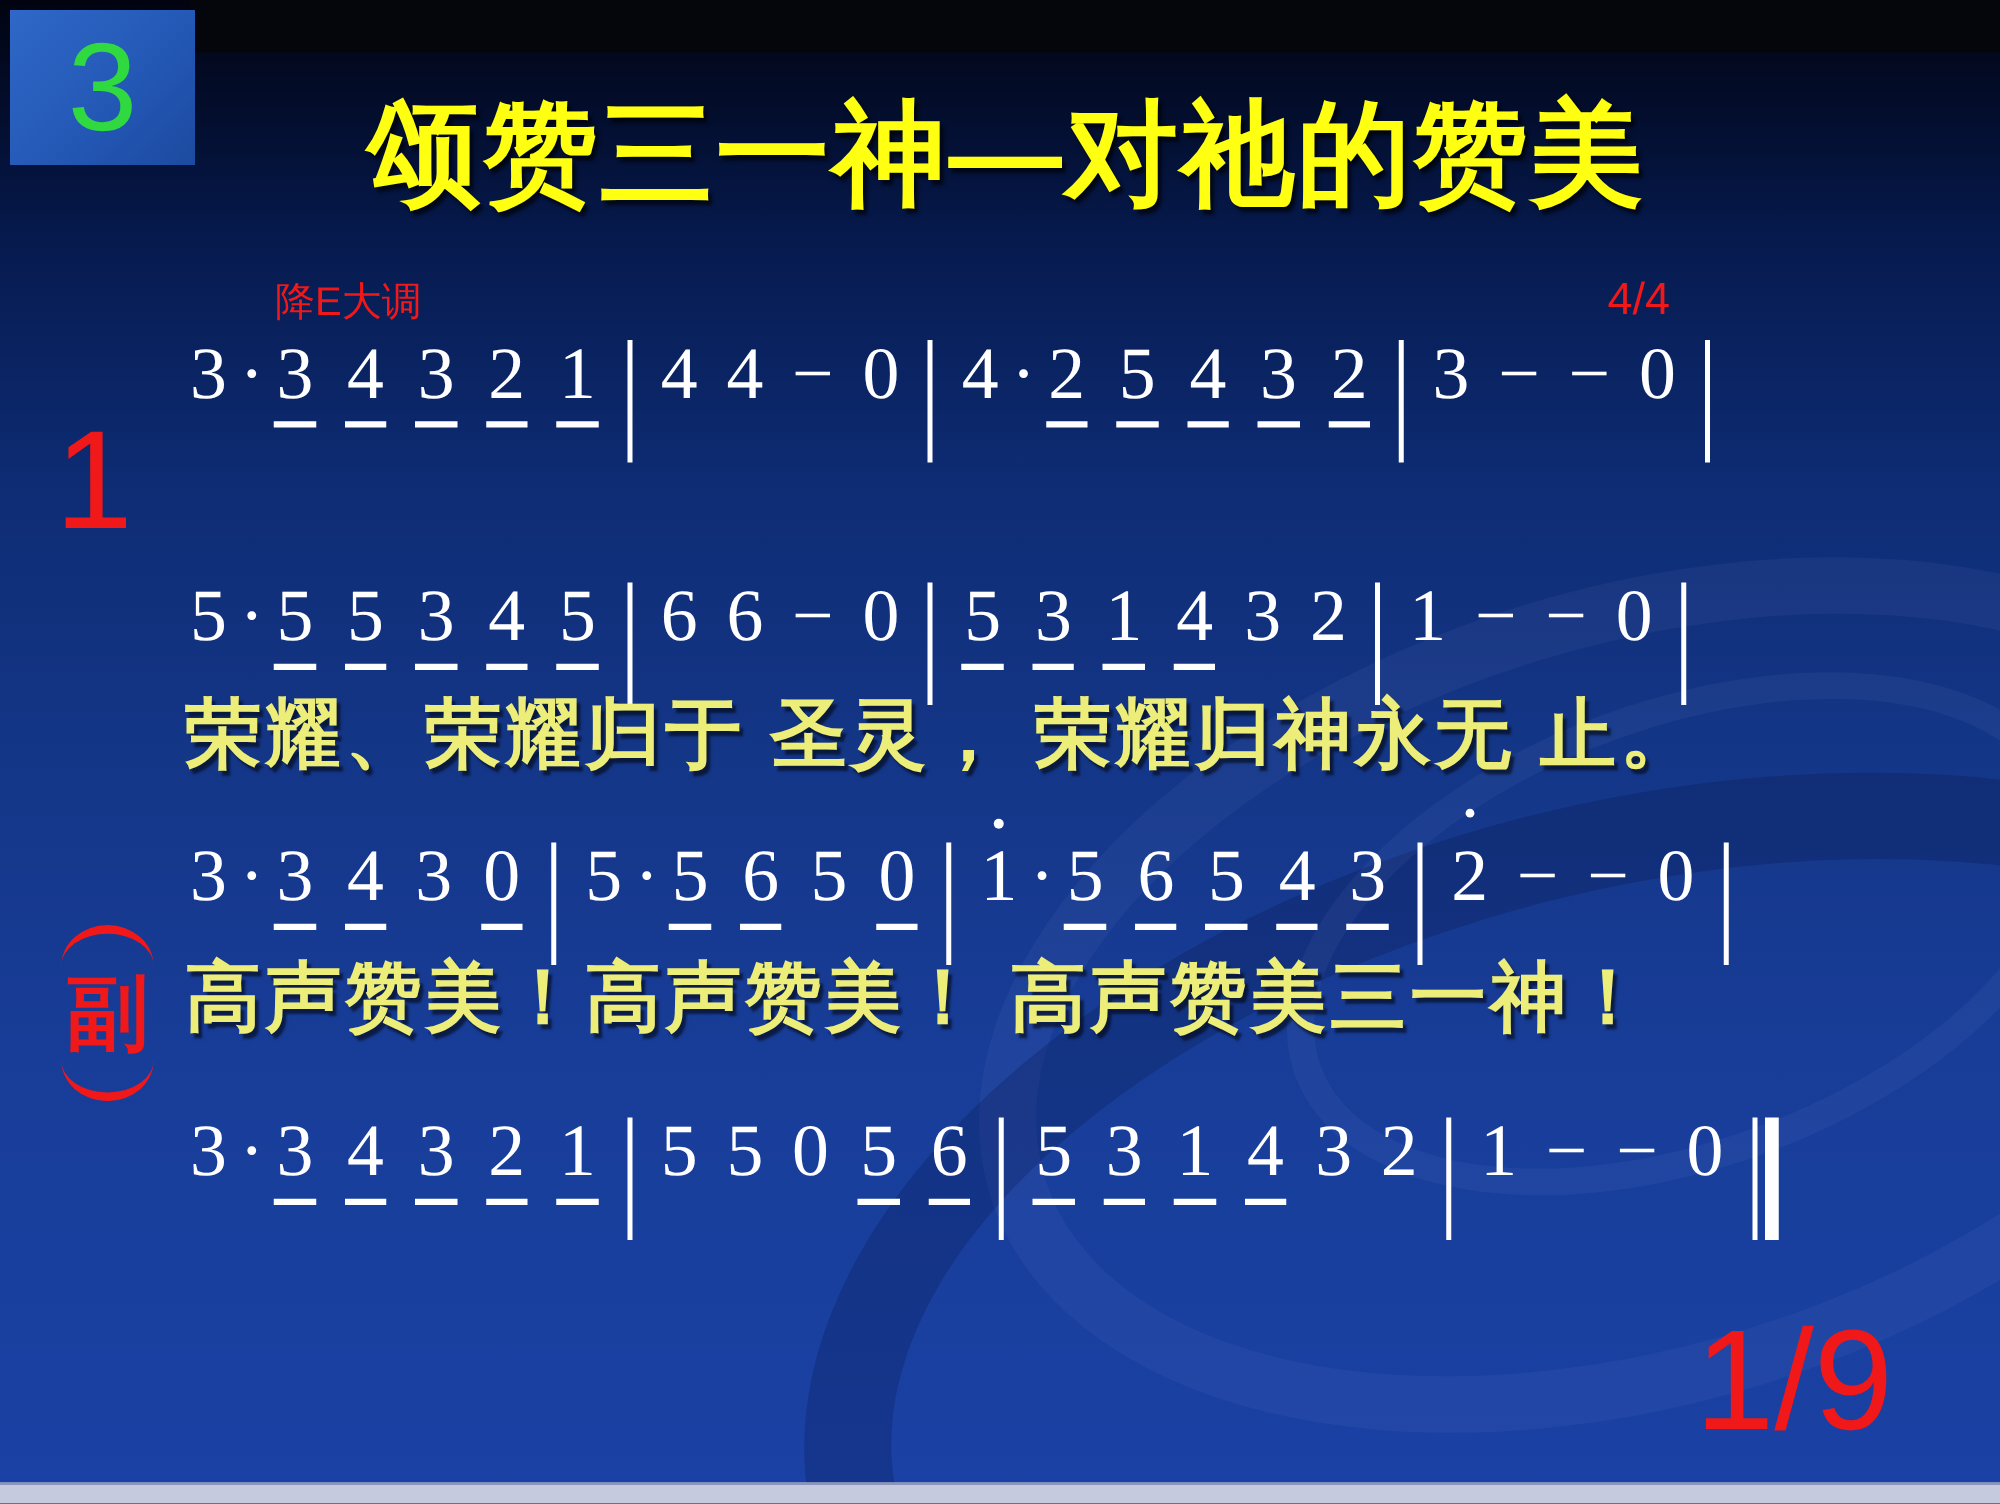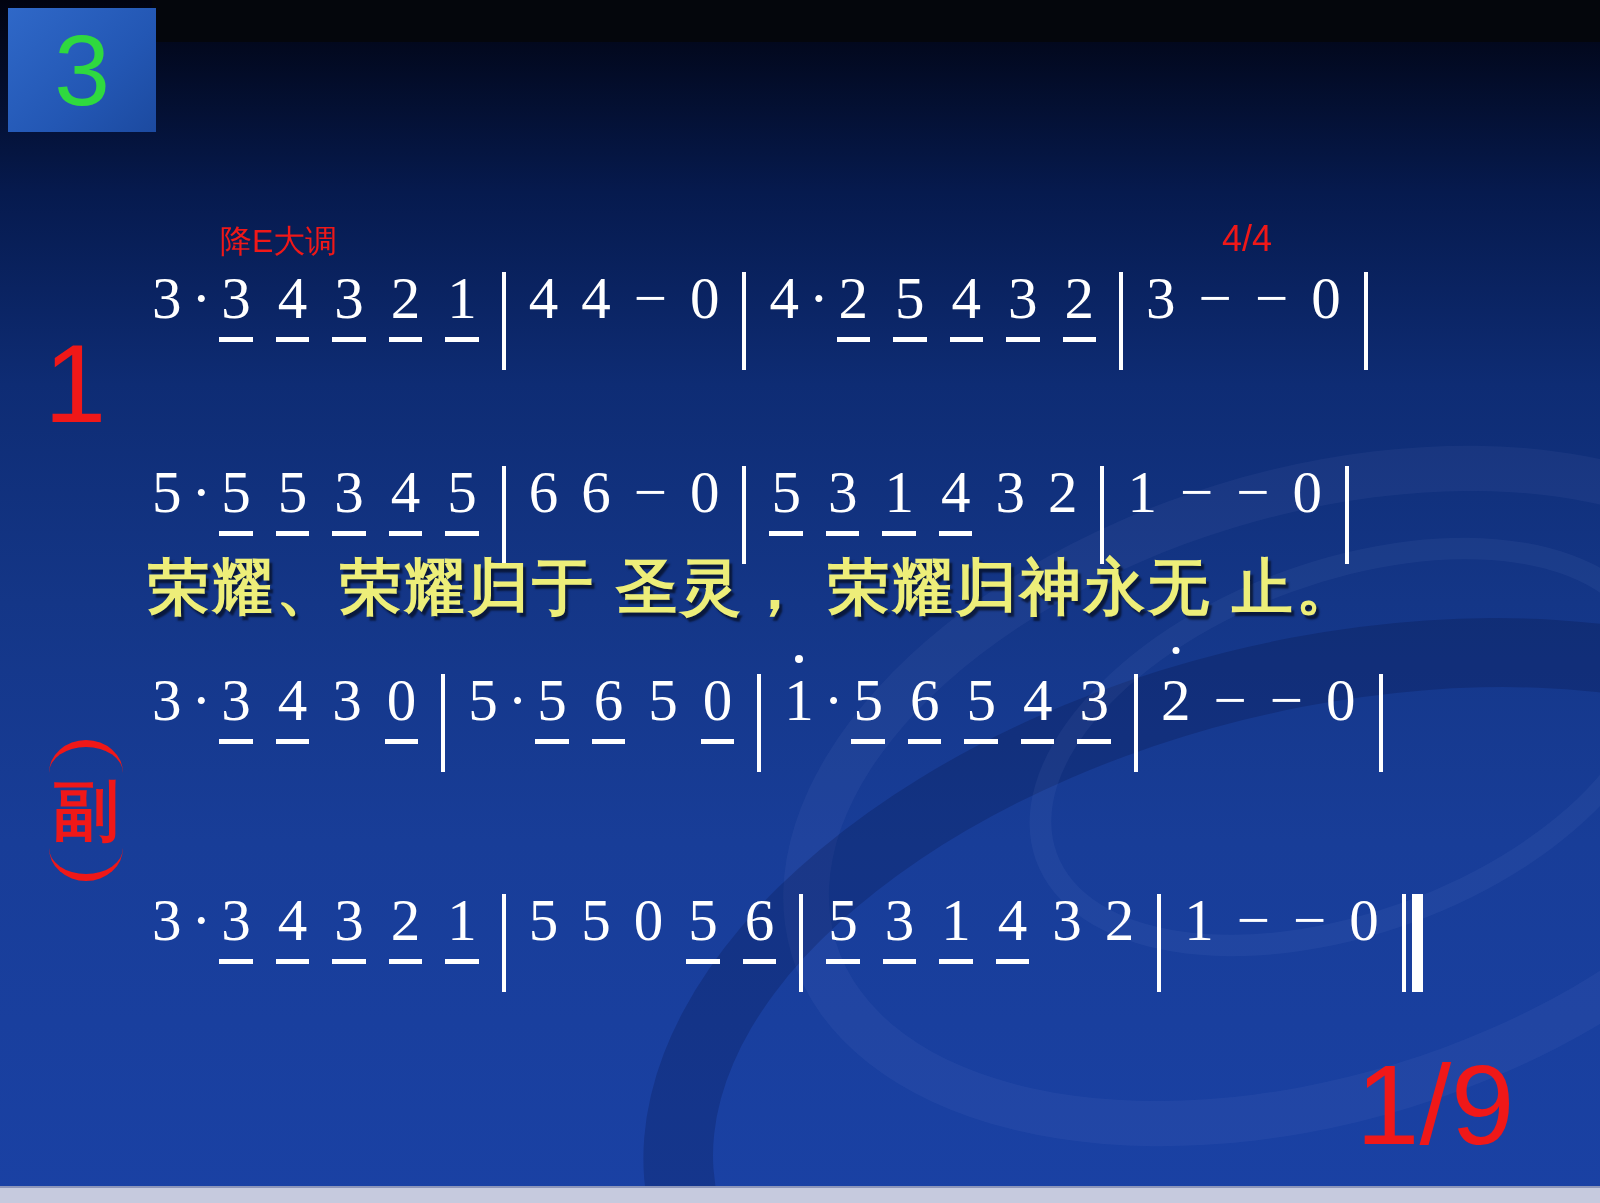--- a/index.html
+++ b/index.html
@@ -28,21 +28,21 @@
 
   .title{
     position:absolute;left:150px;top:62px;width:1310px;margin:0;
     text-align:center;
     color:var(--title_yellow,#ffff12);
     font-size:91px;font-weight:700;letter-spacing:2px;
     text-shadow:3px 4px 3px rgba(0,0,0,0.65);
     white-space:nowrap;
   }
   .key-sig{position:absolute;left:220px;top:220px;color:var(--accent_red,#f01818);font-size:32px;font-weight:400;}
-  .time-sig{position:absolute;left:1222px;top:218px;color:var(--accent_red,#f01818);font-size:36px;font-weight:400;}
+  .time-sig{position:absolute;left:1286px;top:218px;color:var(--accent_red,#f01818);font-size:36px;font-weight:400;}
 
   .verse-num{position:absolute;left:44px;top:328px;color:var(--accent_red,#f01818);font-size:112px;line-height:1;}
 
   .chorus{position:absolute;left:46px;top:740px;width:80px;display:flex;flex-direction:column;align-items:center;}
   .chorus .arc{width:74px;height:26px;}
   .chorus .arc.top{border-top:7px solid var(--accent_red,#f01818);border-radius:50% 50% 0 0/100% 100% 0 0;}
   .chorus .arc.bottom{border-bottom:7px solid var(--accent_red,#f01818);border-radius:0 0 50% 50%/0 0 100% 100%;}
   .chorus .ch{color:var(--accent_red,#f01818);font-size:66px;font-weight:700;line-height:1.05;margin:3px 0;}
 
   .notes{
@@ -82,20 +82,21 @@
   <div class="swirl s1"></div>
   <div class="swirl s2"></div>
   <div class="swirl s3"></div>
 
   <div class="top-bar"></div>
 
   <div class="badge">
     <span>3</span>
   </div>
 
+  <h1 class="title">颂赞三一神—对祂的赞美</h1>
 
   <div class="key-sig">降E大调</div>
   <div class="time-sig">4/4</div>
 
   <div class="verse-num">1</div>
 
   <div class="chorus">
     <span class="arc top"></span>
     <span class="ch">副</span>
     <span class="arc bottom"></span>
@@ -181,20 +182,21 @@
       <span class="tok u">5</span>
       <span class="tok u">4</span>
       <span class="tok u">3</span>
       <span class="tok bar"></span>
       <span class="tok">2<span class="ferm"><span class="farc"></span><span class="fdot"></span></span></span>
       <span class="tok">−</span>
       <span class="tok">−</span>
       <span class="tok">0</span>
       <span class="tok bar"></span>
     </div>
+  <div class="lyrics" style="top:762px">高声赞美！高声赞美！ 高声赞美三一神！</div>
 
   <div class="notes" id="notes-3" style="top:890px">
       <span class="tok">3</span>
       <span class="tok dot">·</span>
       <span class="tok u">3</span>
       <span class="tok u">4</span>
       <span class="tok u">3</span>
       <span class="tok u">2</span>
       <span class="tok u">1</span>
       <span class="tok bar"></span>

